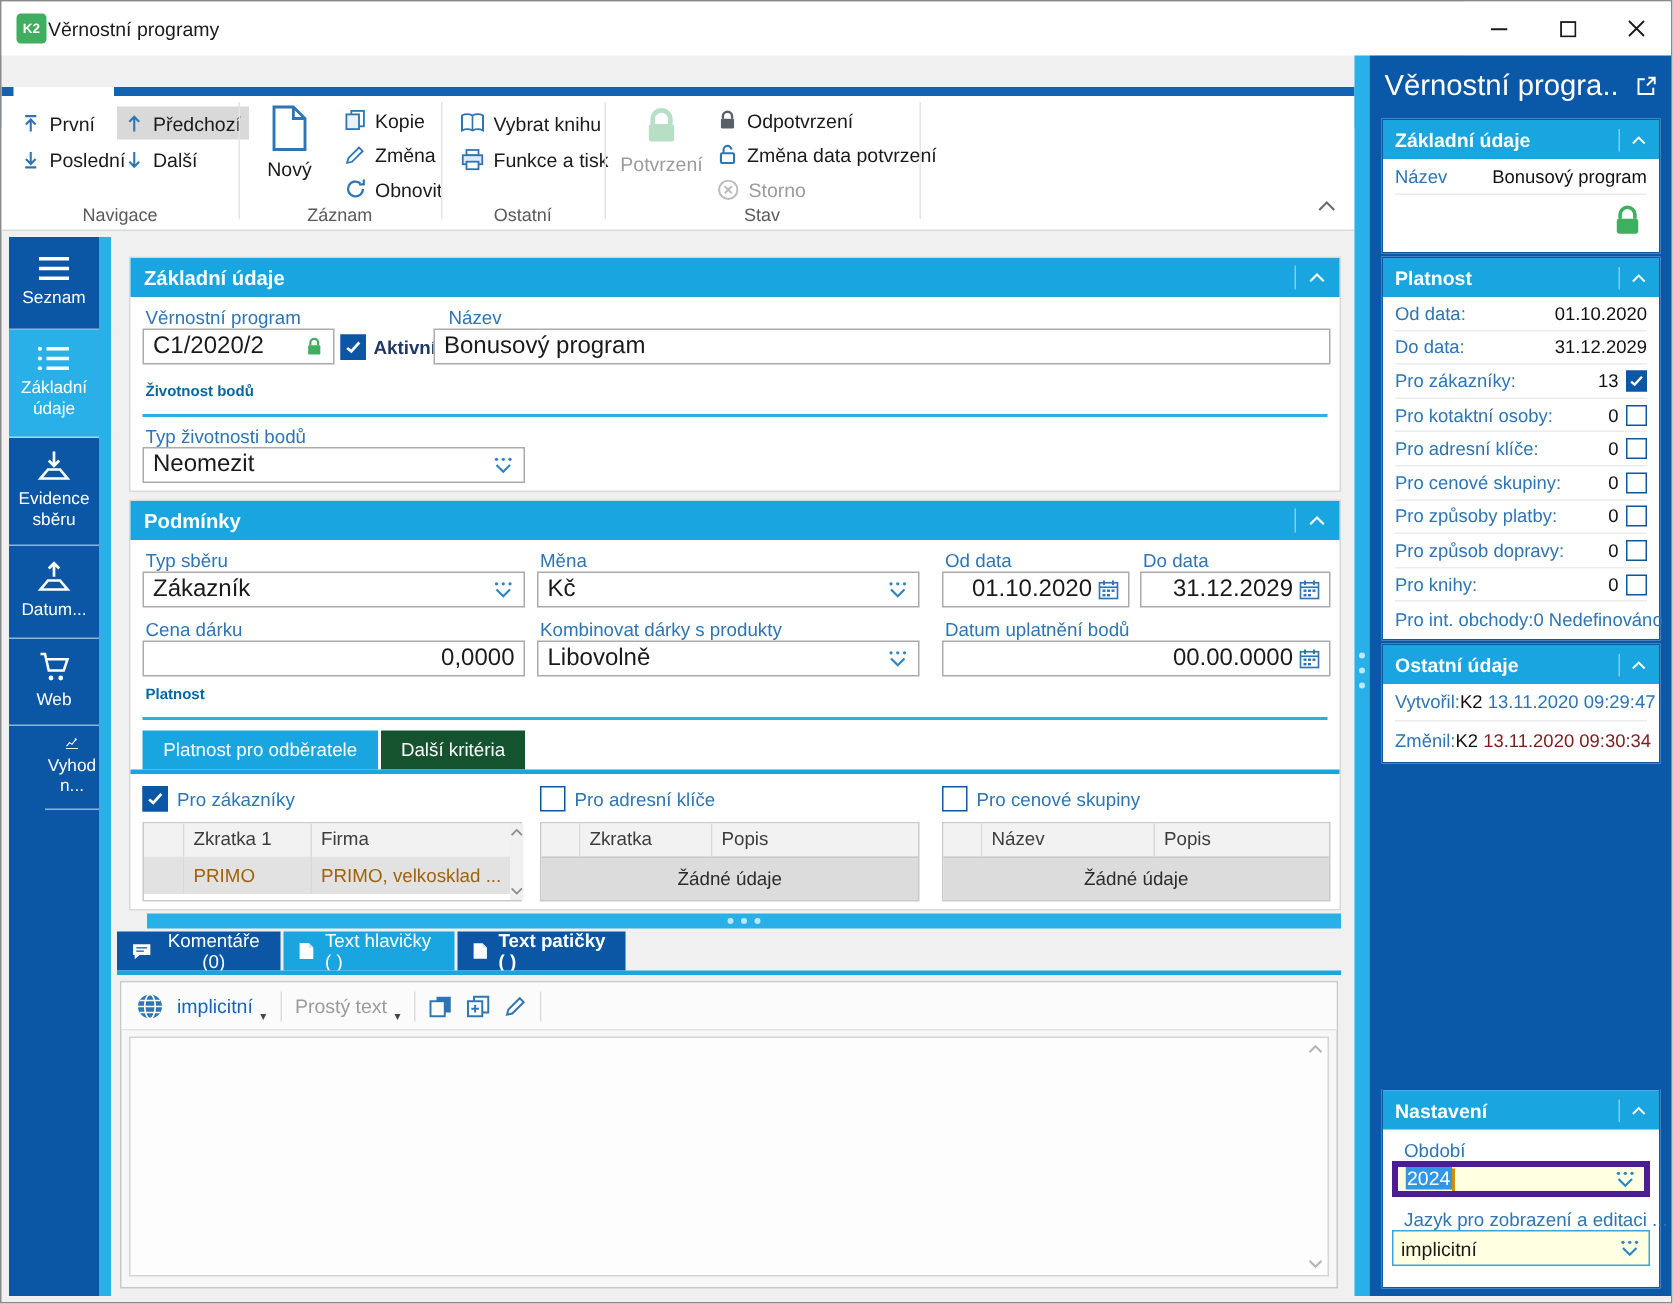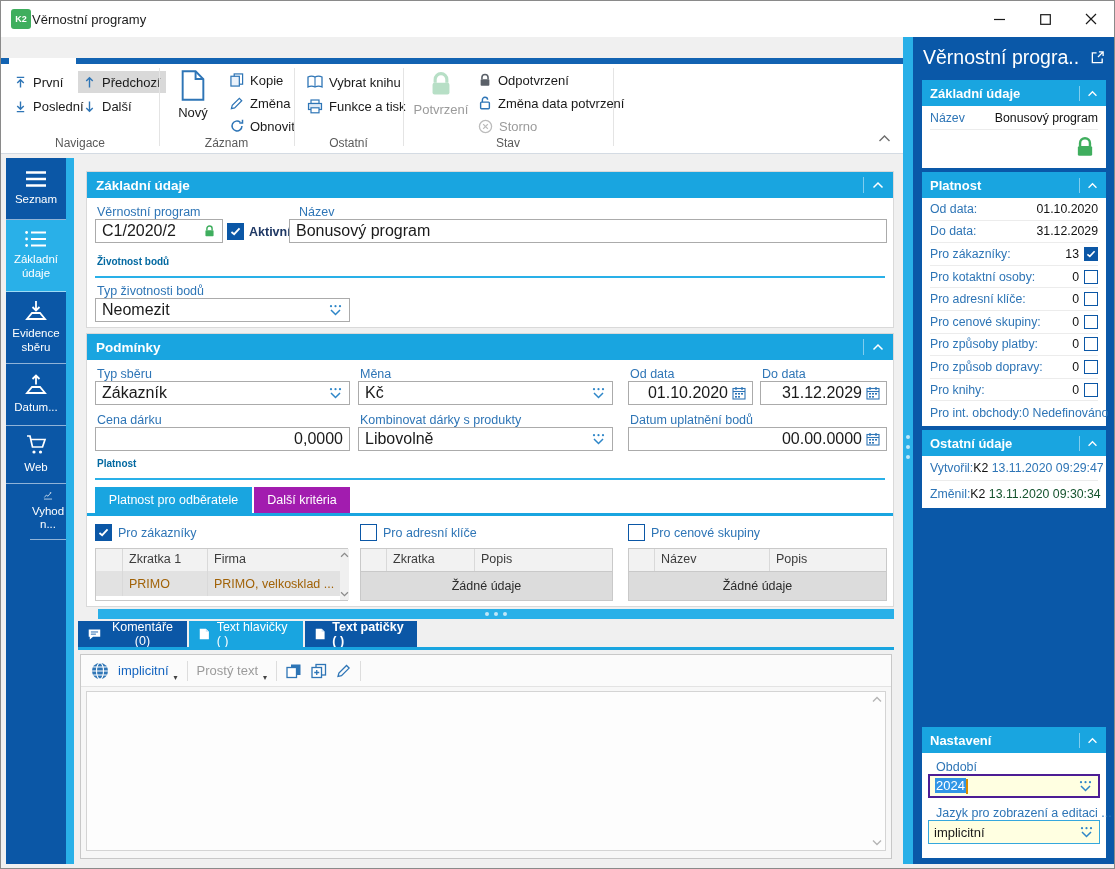--- a/index.html
+++ b/index.html
@@ -45,21 +45,21 @@
   .flbl{position:absolute;color:#2e75b6;font-size:12.5px;white-space:nowrap;}
   .inp{position:absolute;height:24px;background:#fff;border:1px solid #ababab;display:flex;align-items:center;padding:0 6px;font-size:16px;color:#1a1a1a;}
   .inp .val{flex:1;white-space:nowrap;overflow:hidden;}
   .inp.vright .val{text-align:right;}
   .subhead{position:absolute;color:#0369a1;font-weight:bold;font-size:10px;white-space:nowrap;}
   .subline{position:absolute;height:2px;background:#29b0e8;}
   .cb{position:absolute;width:17px;height:17px;border:1px solid #0b57a6;background:#fff;display:flex;align-items:center;justify-content:center;}
   .cb.checked{background:#0b57a6;}
   .cb-lab{position:absolute;color:#2e75b6;font-size:12.5px;white-space:nowrap;}
 
-  .vtab{position:absolute;height:26px;display:flex;align-items:center;justify-content:center;color:#fff;font-size:12.5px;background:#a21caf;padding:0 10px;gap:7px;}
+  .vtab{position:absolute;height:26px;display:flex;align-items:center;justify-content:center;color:#fff;font-size:12.5px;background:#14532d;padding:0 10px;gap:7px;}
   .vtab.active{background:#19a5e0;}
   .cyanbar{position:absolute;background:#19a5e0;}
 
   .tbl{position:absolute;border:1px solid #c9c9c9;background:#fff;font-size:12.5px;display:flex;flex-direction:column;}
   .trow{display:flex;}
   .tcell{border-right:1px solid #d9d9d9;padding:3px 6px;white-space:nowrap;overflow:hidden;}
   .thead .tcell{background:#f2f2f2;color:#3c3c3c;height:22px;}
   .tdata .tcell{background:#e2e2e2;color:#a16207;height:25px;display:flex;align-items:center;}
   .tempty{flex:1;background:#dcdcdc;color:#2b2b2b;display:flex;align-items:center;justify-content:center;border-top:1px solid #c9c9c9;}
   .tscroll{width:16px;background:#f0f0f0;display:flex;flex-direction:column;justify-content:space-between;align-items:center;padding:3px 0;}
@@ -676,36 +676,36 @@
               <path d="M1.5 6.5 6 2l4.5 4.5" fill="none" stroke="#fff" stroke-width="1.5"></path>
             </svg>
         </span>
       </div>
       <div class="rrow" style="height:25px;">
         <span class="rl">Vytvořil:</span>
         <span class="rv" style="margin-left:auto;"><span style="color:#111;">K2</span> <span style="color:#2e75b6;">13.11.2020 09:29:47</span></span>
       </div>
       <div class="rrow" style="height:25px;border-bottom:0;">
         <span class="rl">Změnil:</span>
-        <span class="rv" style="margin-left:auto;"><span style="color:#111;">K2</span> <span style="color:#14532d;">13.11.2020 09:30:34</span></span>
+        <span class="rv" style="margin-left:auto;"><span style="color:#111;">K2</span> <span style="color:#7f1d1d;">13.11.2020 09:30:34</span></span>
       </div>
     </div>
 
     <div class="rsec" style="top:689px;height:133px;">
       <div class="rsec-head">
         <span>Nastavení</span>
         <span class="chev">
             <span class="vline"></span>
           <svg width="11" height="7" viewBox="0 0 12 8">
               <path d="M1.5 6.5 6 2l4.5 4.5" fill="none" stroke="#fff" stroke-width="1.5"></path>
             </svg>
         </span>
       </div>
       <div class="flbl" style="left:14px;top:33px;">Období</div>
-      <div class="ylw-input" style="left:6px;top:47px;width:172px;border:2px solid #4c1d95;">
+      <div class="ylw-input" style="left:6px;top:47px;width:172px;border:4px solid #4c1d95;">
         <span class="val"><span class="sel-text">2024</span><span class="caret-bar"></span></span>
         <svg width="15" height="13" viewBox="0 0 15 13">
             <circle cx="3" cy="2.2" r="1.1" fill="#2e86c8"></circle>
             <circle cx="7.5" cy="2.2" r="1.1" fill="#2e86c8"></circle>
             <circle cx="12" cy="2.2" r="1.1" fill="#2e86c8"></circle>
             <path d="M3 6l4.5 4.5L12 6" fill="none" stroke="#2e86c8" stroke-width="1.5"></path>
           </svg>
       </div>
       <div class="flbl" style="left:14px;top:79px;">Jazyk pro zobrazení a editaci ...</div>
       <div class="ylw-input" style="left:6px;top:93px;width:172px;border:1px solid #35a7dd;">

